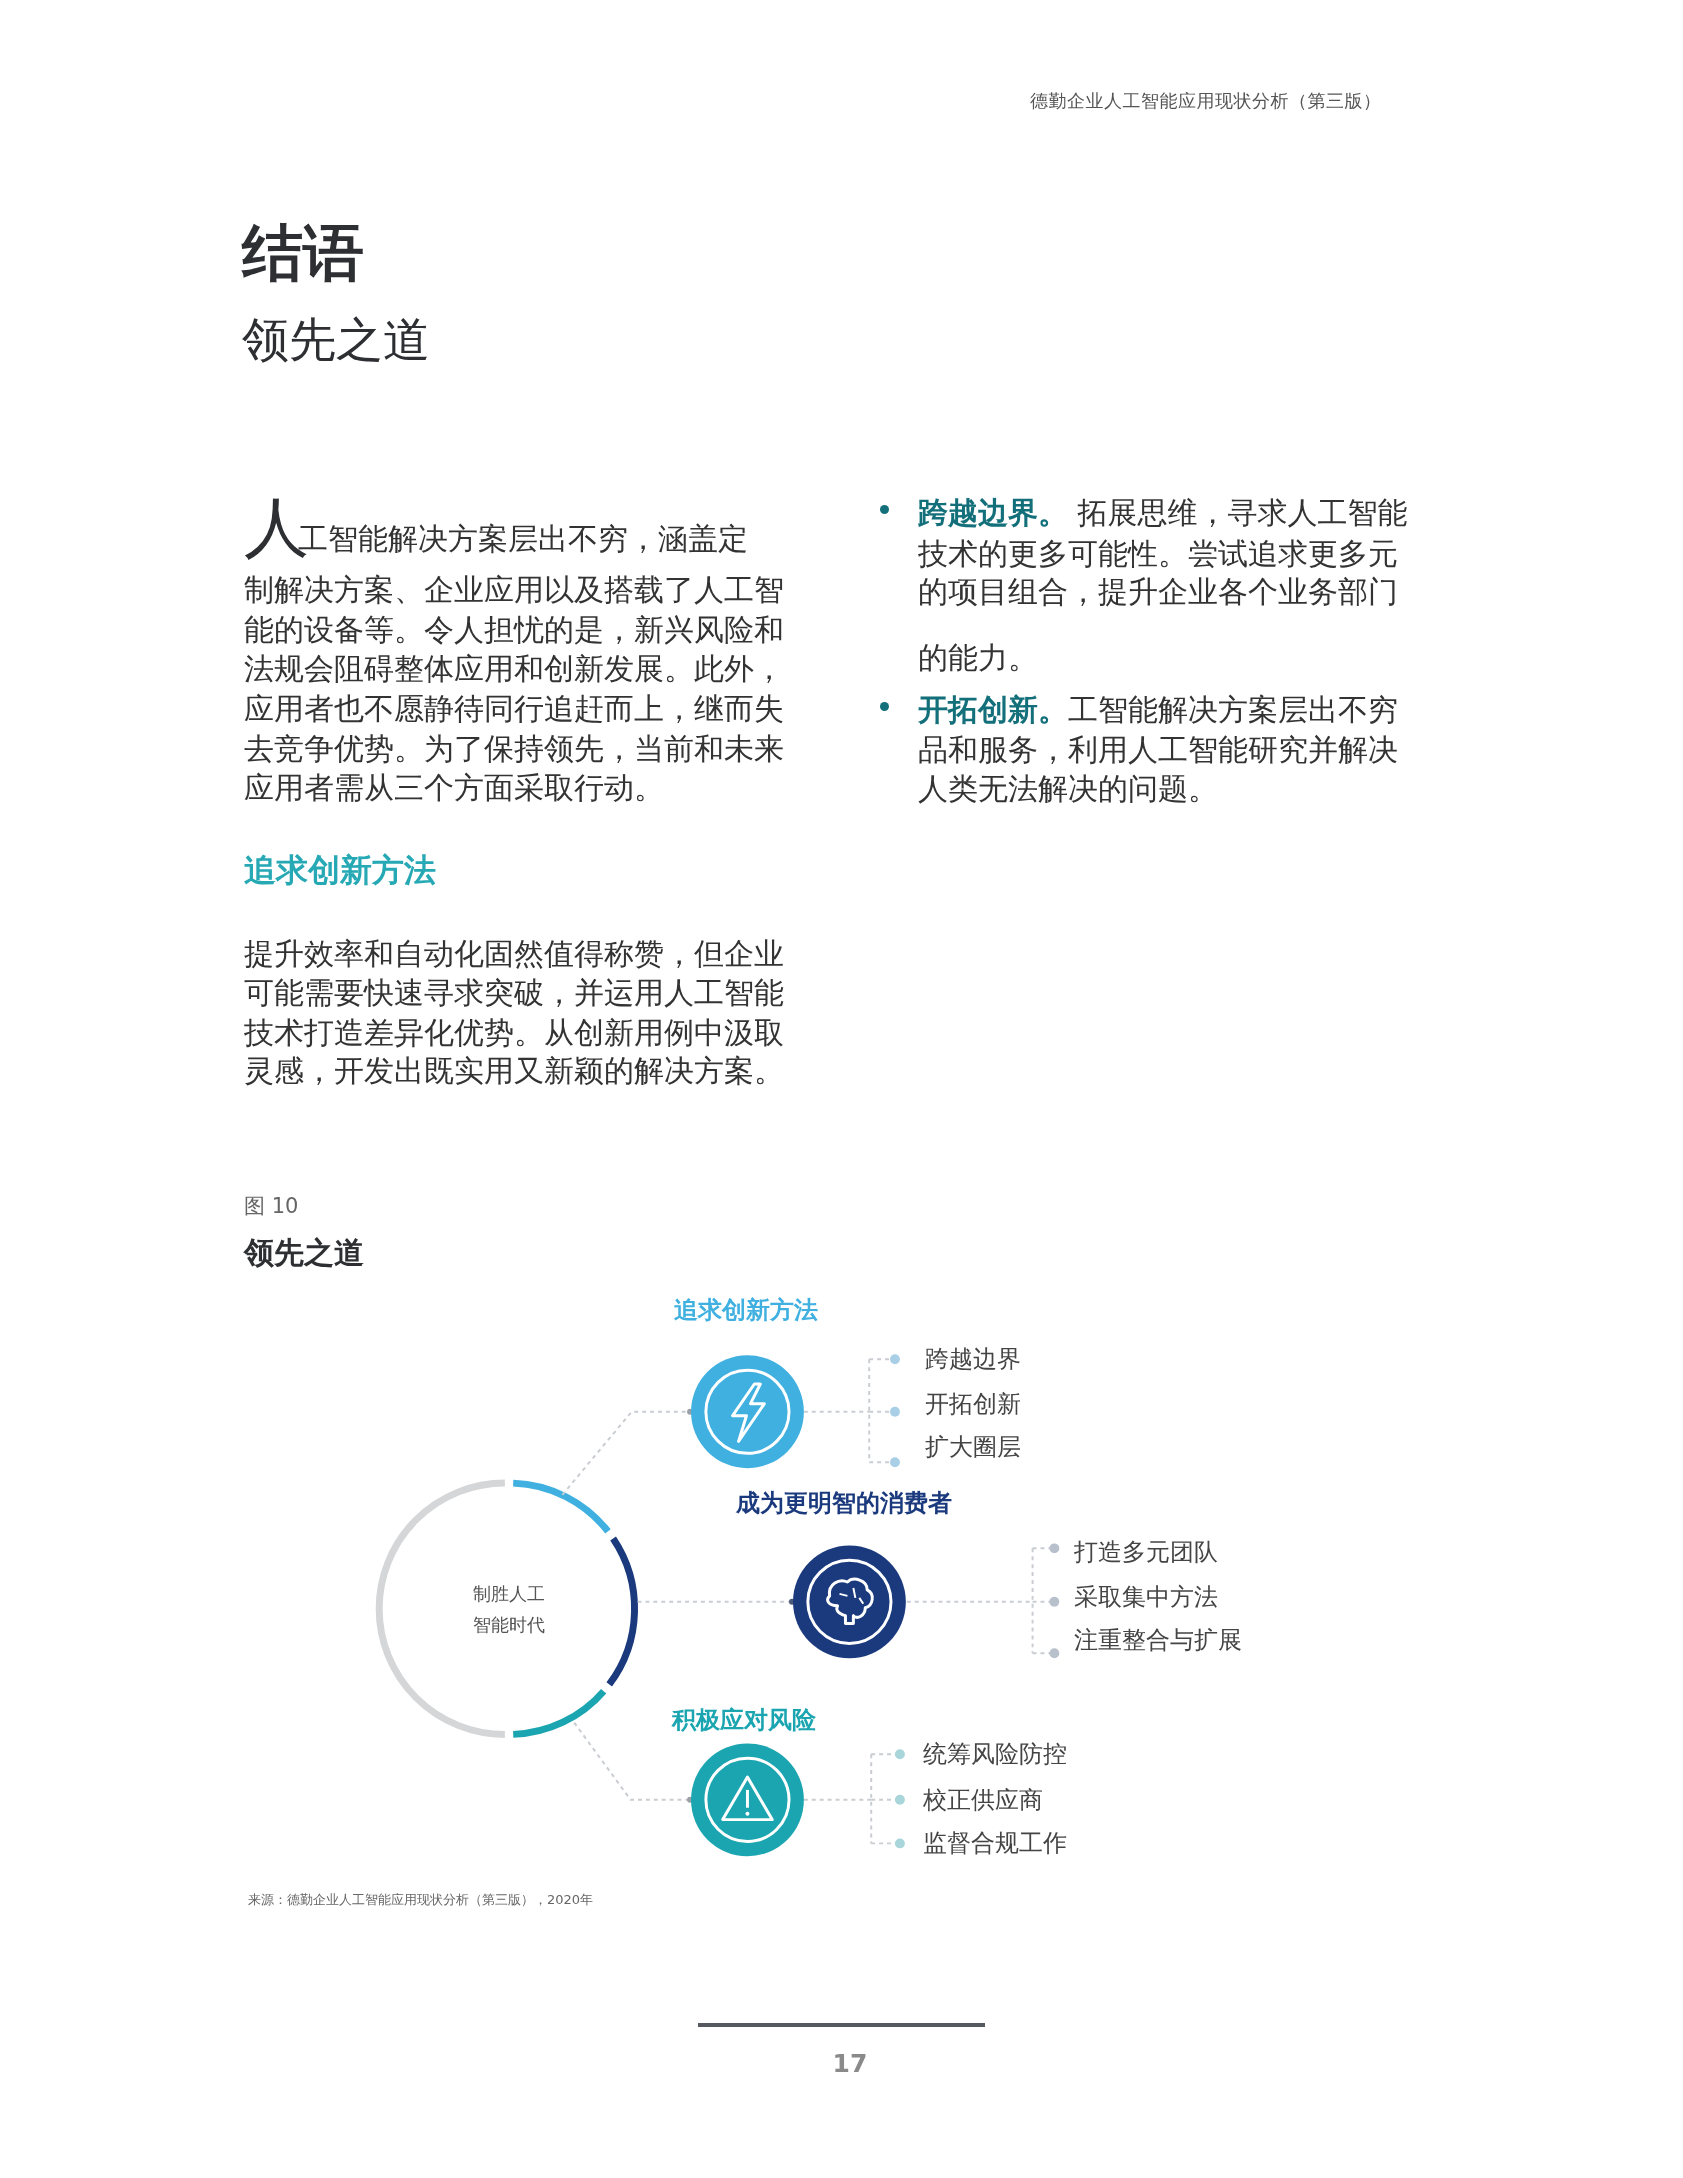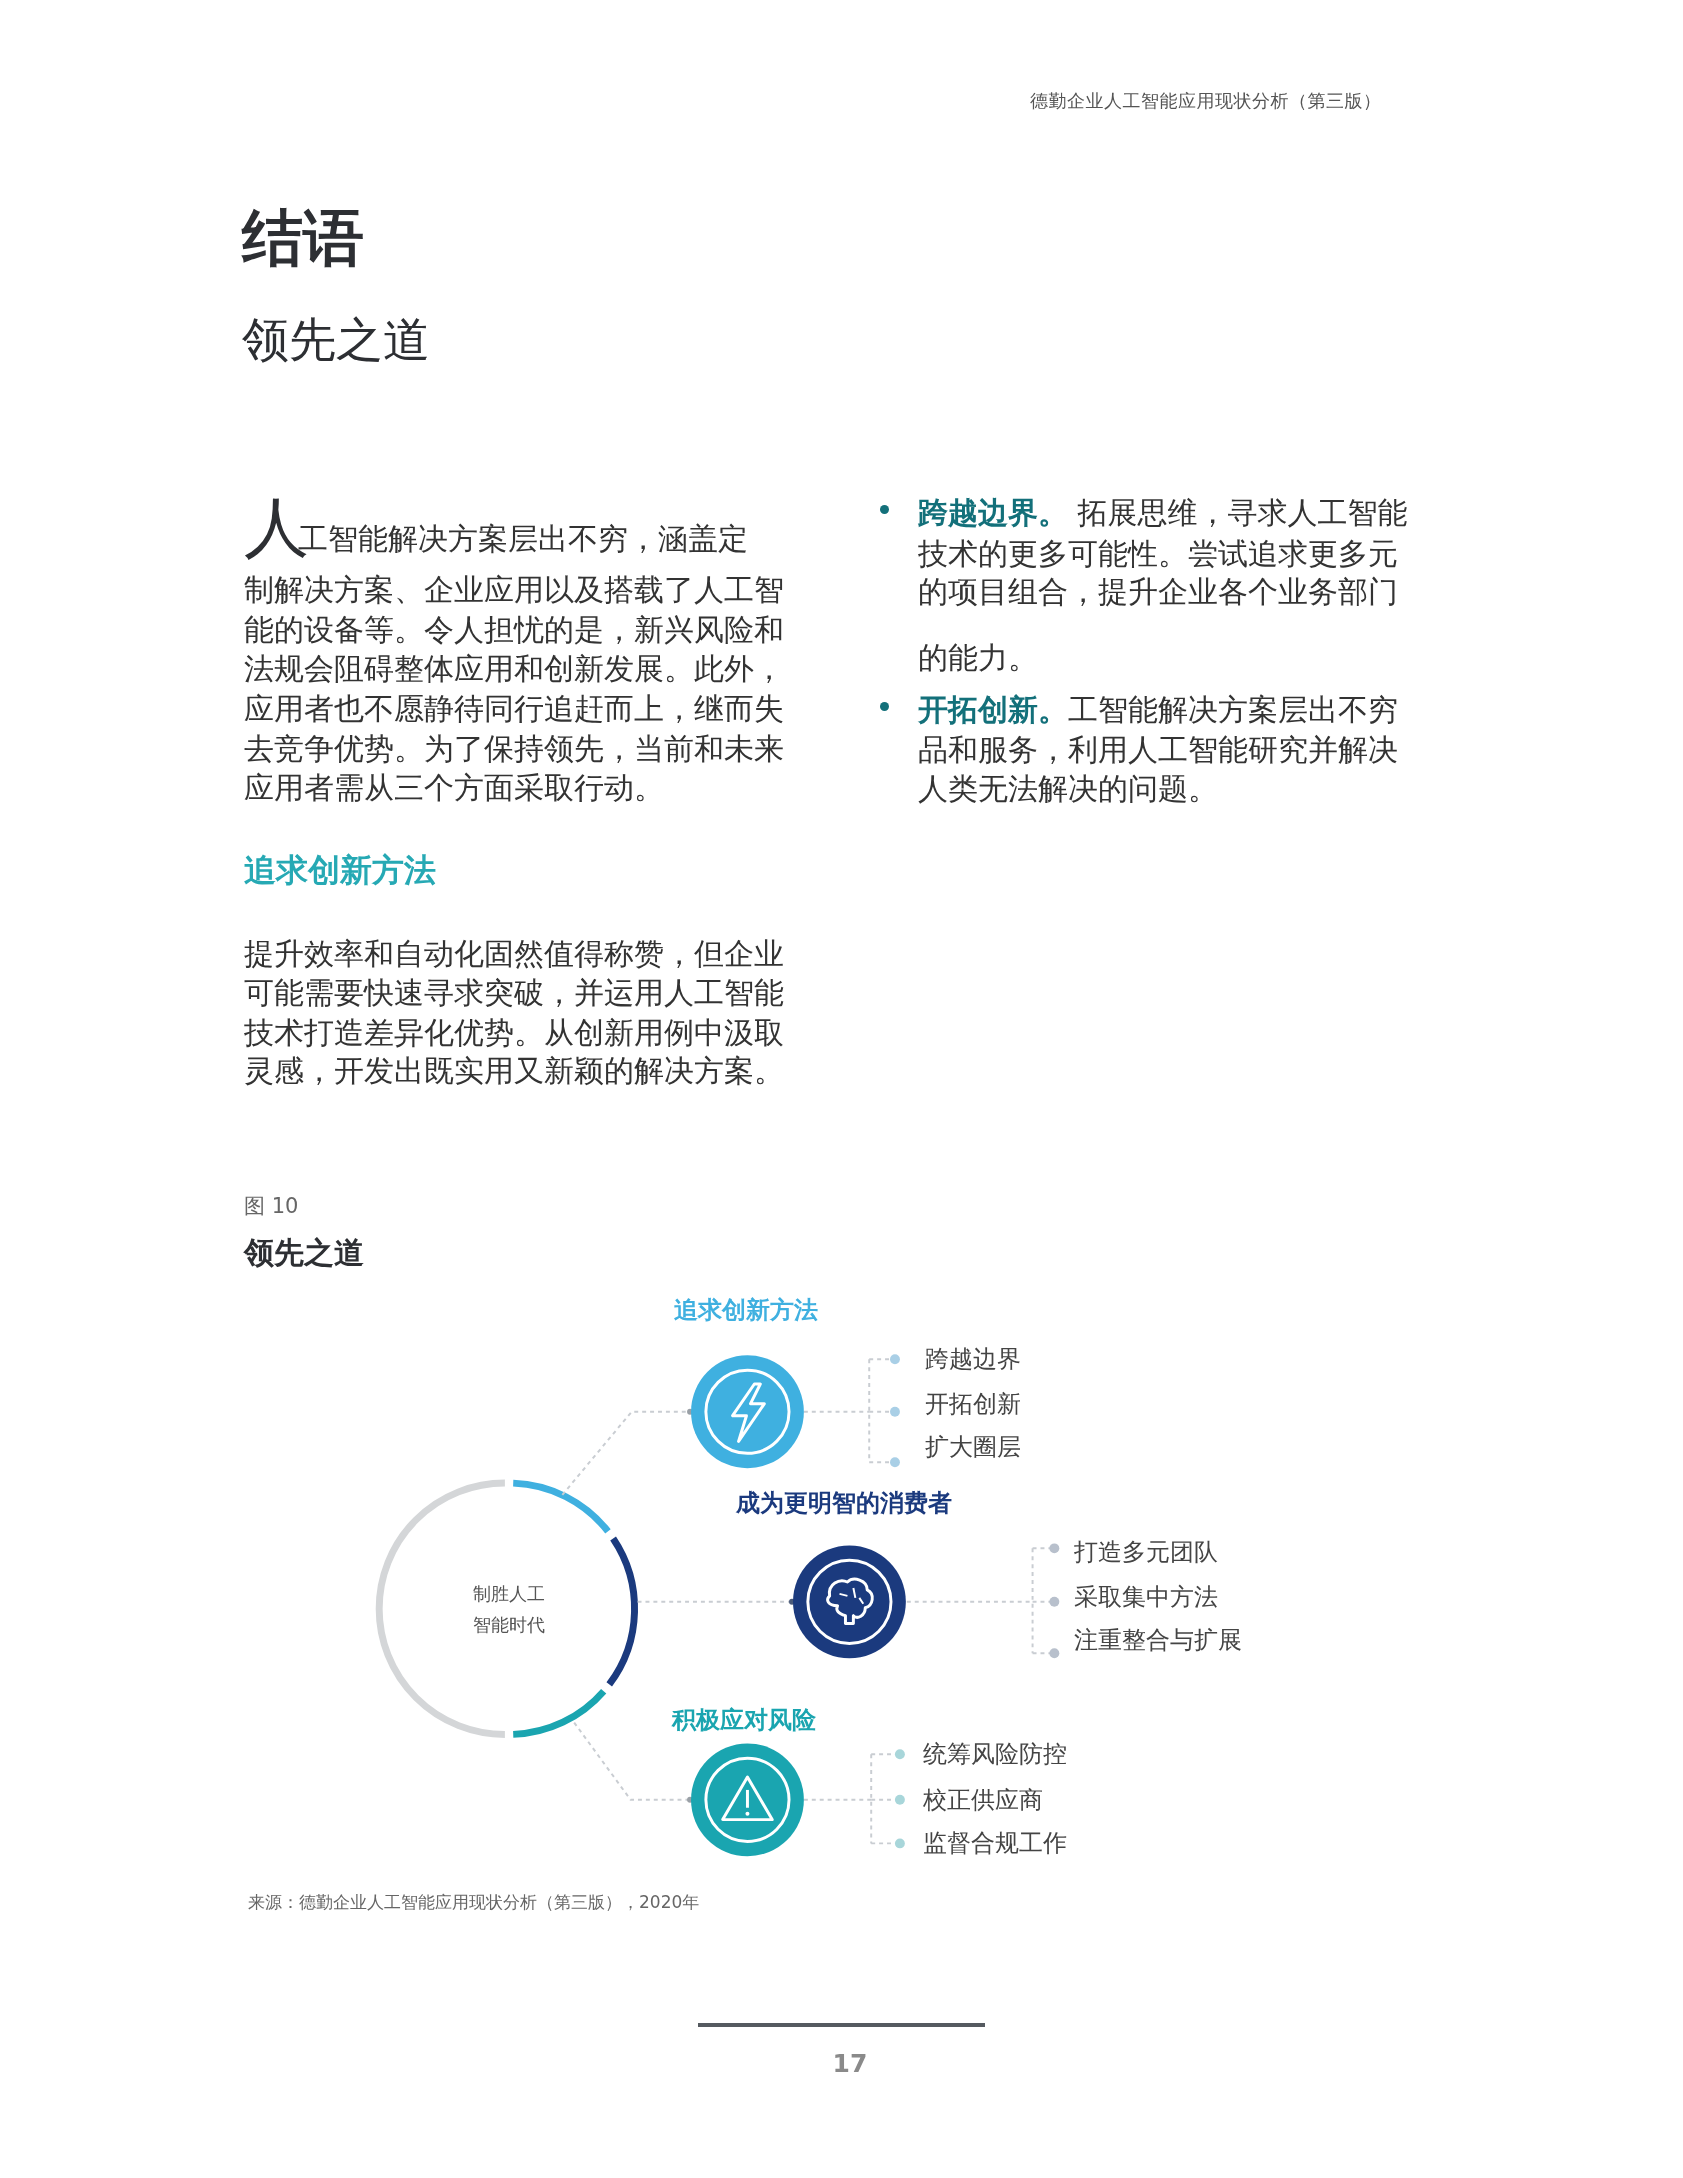--- a/index.html
+++ b/index.html
@@ -1,40 +1,40 @@
 <!DOCTYPE html>
 <html><head>
 <meta charset="utf-8">
 <style>
   html, body { margin: 0; padding: 0; background: #ffffff; }
   body { width: 1683px; height: 2178px; position: relative; overflow: hidden;
          font-family: "DejaVu Sans", "Liberation Sans", sans-serif; color: #333333; }
   .abs { position: absolute; white-space: nowrap; }
   .running-header { left: 1030px; top: 89px; font-size: 18px; color: #555555; letter-spacing: 0.5px; }
-  .title { left: 242px; top: 198px; font-size: 61px; font-weight: bold; color: #2d2f33; }
+  .title { left: 242px; top: 213px; font-size: 61px; font-weight: bold; color: #2d2f33; }
   .subtitle { left: 242px; top: 309px; font-size: 47px; color: #2d2f33; }
 
   .body-line { font-size: 30px; color: #333333; line-height: 40px; height: 40px; }
   .col-left { left: 244px; }
   .col-right { left: 918px; }
   .dropcap { font-size: 65px; line-height: 69px; color: #2d2f33; }
 
   .section-heading { left: 244px; top: 849px; font-size: 32px; font-weight: bold; color: #26a9b4; }
   .bullet-dot { width: 9px; height: 9px; border-radius: 50%; background: #13707a; }
   .bullet-lead { color: #13707a; font-weight: bold; }
 
   .fig-label { left: 244px; top: 1192px; font-size: 21px; color: #666666; }
   .fig-title { left: 244px; top: 1233px; font-size: 30px; font-weight: bold; color: #2d2f33; }
 
   .diagram { left: 0; top: 0; width: 1683px; height: 2178px; }
   .node-title { font-size: 24px; font-weight: bold; transform: translate(-50%, -50%); }
   .center-label { font-size: 18px; color: #555555; text-align: center; line-height: 31px; transform: translate(-50%, -50%); white-space: normal; }
   .item-label { font-size: 24px; color: #444444; transform: translateY(-50%); }
 
-  .source { left: 248px; top: 1891px; font-size: 17px; color: #666666; }
+  .source { left: 248px; top: 1891px; font-size: 13px; color: #666666; }
   .footer-rule { left: 698px; top: 2023px; width: 287px; height: 4px; background: #555a60; }
   .page-number { left: 828px; top: 2049px; width: 44px; text-align: center; font-size: 25px; font-weight: bold; color: #8a8a8a; }
 </style>
 </head>
 <body>
 
 <div class="abs running-header">德勤企业人工智能应用现状分析（第三版）</div>
 
 <div class="abs title">结语</div>
 <div class="abs subtitle">领先之道</div>

